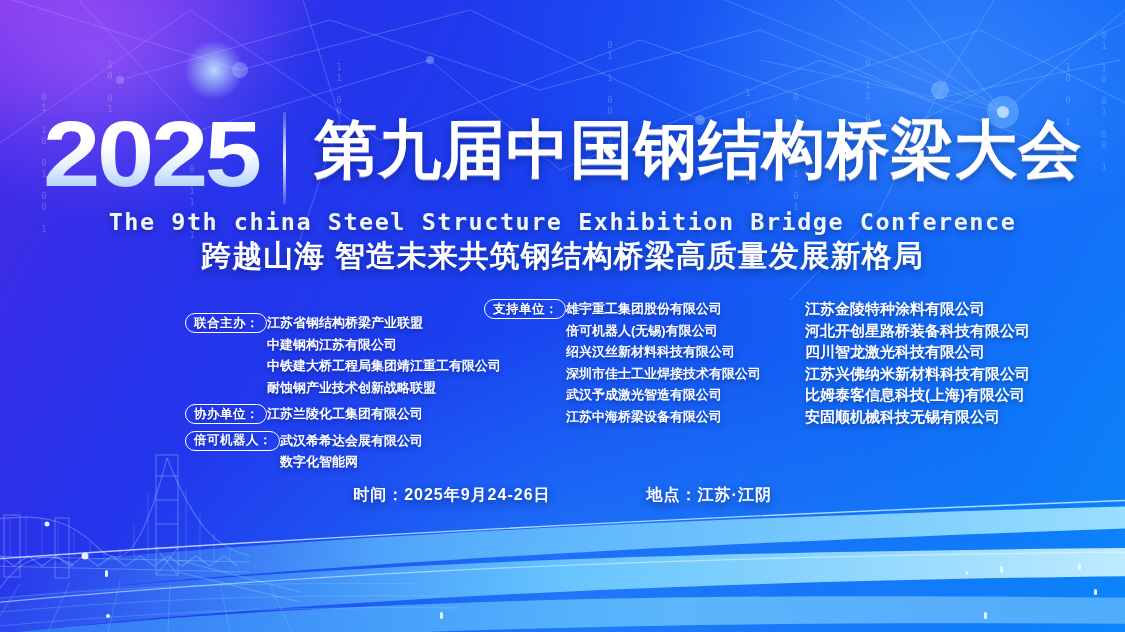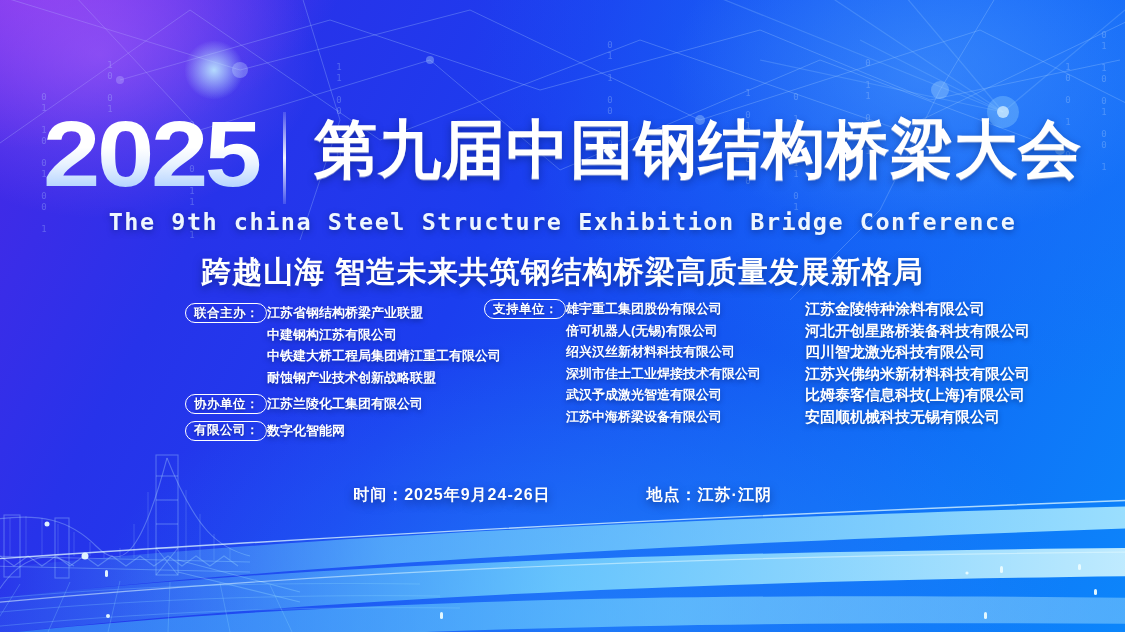--- a/index.html
+++ b/index.html
@@ -49,29 +49,29 @@
     font-weight:700; font-size:63px; line-height:74px; letter-spacing:1px; color:#ffffff;
     text-shadow:0 3px 9px rgba(2,25,90,.45), 0 1px 0 rgba(255,255,255,.6);
   }
   .title-en{
     margin-top:4px; text-align:center;
     font-size:23.5px; font-weight:700; letter-spacing:1.5px; color:#eef6ff;
     font-family:"DejaVu Sans Mono","Liberation Mono",monospace;
     text-shadow:0 2px 6px rgba(2,25,90,.5);
   }
   .slogan{
-    margin-top:16px; text-align:center;
+    text-align:center;
     font-weight:700; font-size:30px; letter-spacing:1px; color:#ffffff;
     text-shadow:0 3px 8px rgba(2,25,90,.55);
   }
 
   
   .credits{ position:absolute; left:0; top:298px; width:1125px; height:150px; }
   .col{ position:absolute; }
-  .col-a{ left:185px; top:4px; width:310px; }
+  .col-a{ left:185px; top:14px; width:310px; }
   .col-b{ left:484px; top:0; width:290px; }
   .col-c{ left:805px; top:0; width:215px; }
 
   .grp{ display:flex; align-items:flex-start; margin-bottom:5px; }
   .pill{
     flex:0 0 auto; height:20px; padding:0 7px 0 8px; margin-top:1px;
     border:1.5px solid #ffffff; border-radius:11px;
     display:flex; align-items:center; justify-content:center;
     font-weight:700; font-size:12.5px; color:#ffffff; letter-spacing:.5px;
     text-shadow:0 1px 3px rgba(2,25,90,.5); white-space:nowrap;
@@ -277,22 +277,23 @@
           <div class="entry">耐蚀钢产业技术创新战略联盟</div>
         </div>
       </div>
       <div class="grp">
         <div class="pill">协办单位：</div>
         <div class="entries">
           <div class="entry">江苏兰陵化工集团有限公司</div>
         </div>
       </div>
       <div class="grp">
-        <div class="pill">有限公司：</div>
+        <div class="pill">倍可机器人：</div>
         <div class="entries">
+          <div class="entry">武汉希希达会展有限公司</div>
           <div class="entry">数字化智能网</div>
         </div>
       </div>
     </div>
 
     <div class="col col-b">
       <div class="grp">
         <div class="pill">支持单位：</div>
         <div class="entries">
           <div class="entry">雄宇重工集团股份有限公司</div>

